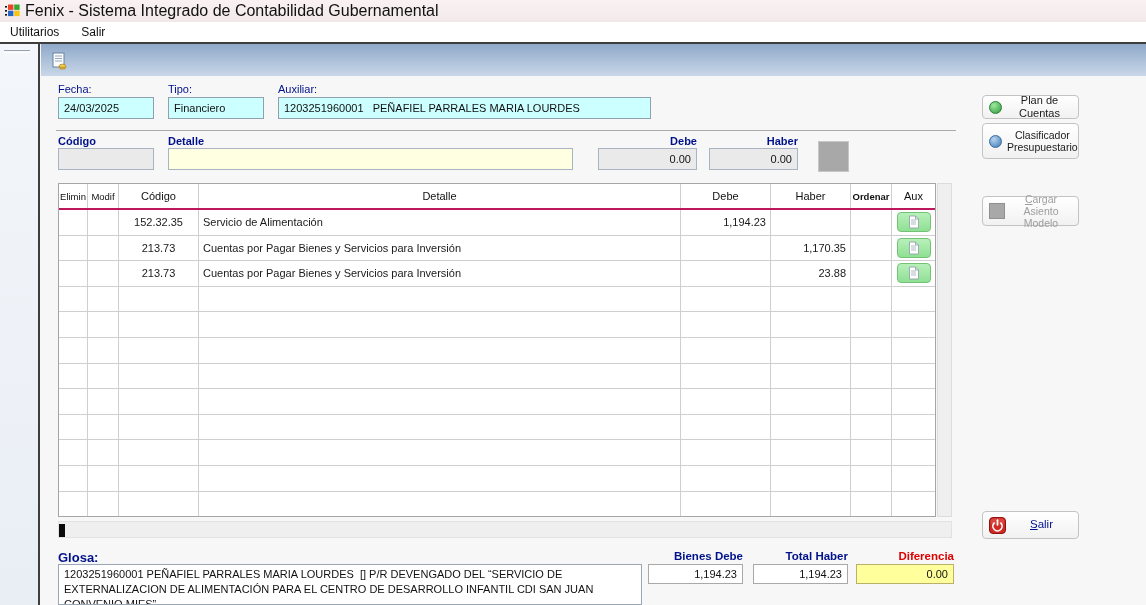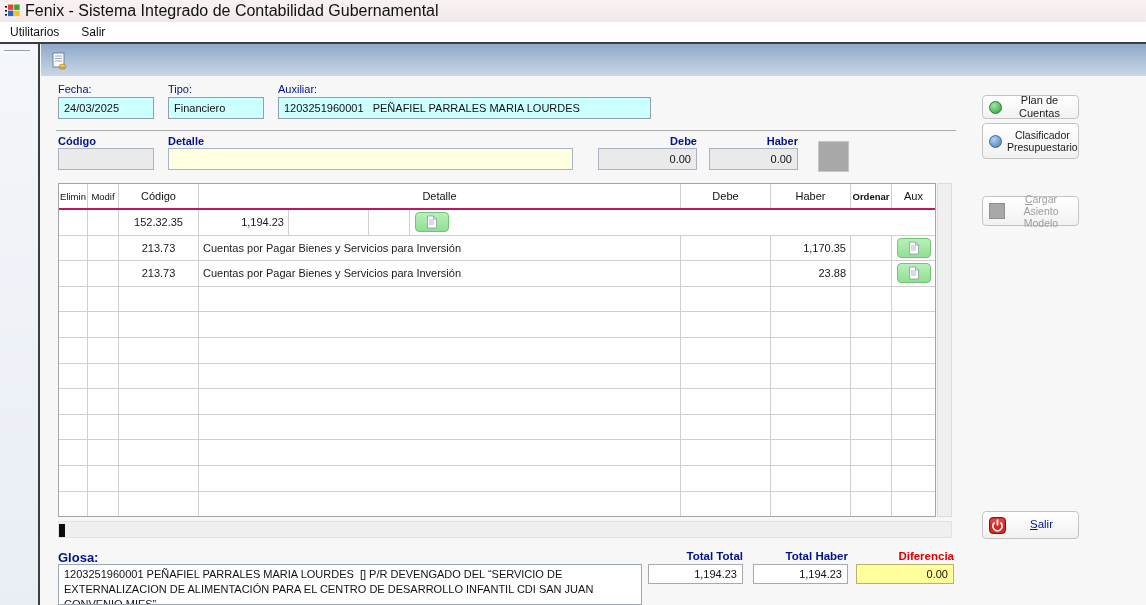--- a/index.html
+++ b/index.html
@@ -167,20 +167,21 @@
       <div class="cell hcell c-haber" style="justify-content:center;">Haber</div>
       <div class="cell hcell small c-ordenar">Ordenar</div>
       <div class="cell hcell c-aux">Aux</div>
     </div>
     <div style="display:flex; flex-direction:column; flex:1;">
 
       <div class="trow">
         <div class="cell c-elimin"></div>
         <div class="cell c-modif"></div>
         <div class="cell c-codigo">152.32.35</div>
+        <div class="cell c-detalle">Servicio de Alimentación</div>
         <div class="cell c-debe num">1,194.23</div>
         <div class="cell c-haber num"></div>
         <div class="cell c-ordenar"></div>
         <div class="cell c-aux">
           <button class="aux-btn">
             <svg width="12" height="14" viewBox="0 0 12 14">
               <path d="M1.5 1h6l3 3v9h-9z" fill="#fff" stroke="#8a9aa8" stroke-width="0.8"></path>
               <path d="M7.5 1v3h3" fill="none" stroke="#8a9aa8" stroke-width="0.8"></path>
               <line x1="3" y1="5" x2="8" y2="5" stroke="#9aa8b4" stroke-width="0.8"></line>
               <line x1="3" y1="7" x2="8" y2="7" stroke="#9aa8b4" stroke-width="0.8"></line>
@@ -327,21 +328,21 @@
   </div>
 
   <div class="vscroll"></div>
   <div class="hscroll">
     <div class="hthumb"></div>
   </div>
 
   <span class="nav-label bold" style="left:17px; top:506px; font-size:13px;">Glosa:</span>
   <div class="glosa-box">1203251960001 PEÑAFIEL PARRALES MARIA LOURDES  [] P/R DEVENGADO DEL “SERVICIO DE EXTERNALIZACION DE ALIMENTACIÓN PARA EL CENTRO DE DESARROLLO INFANTIL CDI SAN JUAN CONVENIO MIES”.</div>
 
-  <span class="total-label" style="left:607px; width:95px;">Total Total</span>
+  <span class="total-label" style="left:607px; width:95px;">Bienes Debe</span>
   <div class="total-box" style="left:607px; width:95px;">1,194.23</div>
 
   <span class="total-label" style="left:712px; width:95px;">Total Haber</span>
   <div class="total-box" style="left:712px; width:95px;">1,194.23</div>
 
   <span class="total-label red" style="left:815px; width:98px;">Diferencia</span>
   <div class="total-box diff" style="left:815px; width:98px;">0.00</div>
 
   <button class="side-btn" style="top:51px; height:24px;">
     <span class="sphere green"></span>

